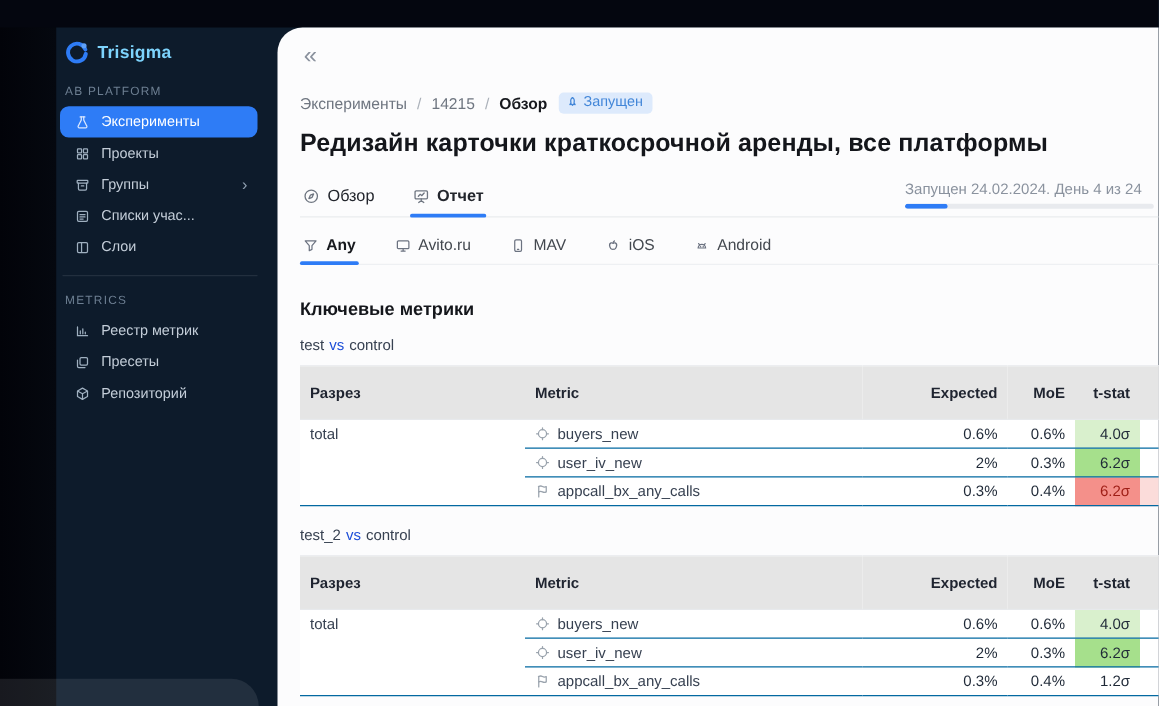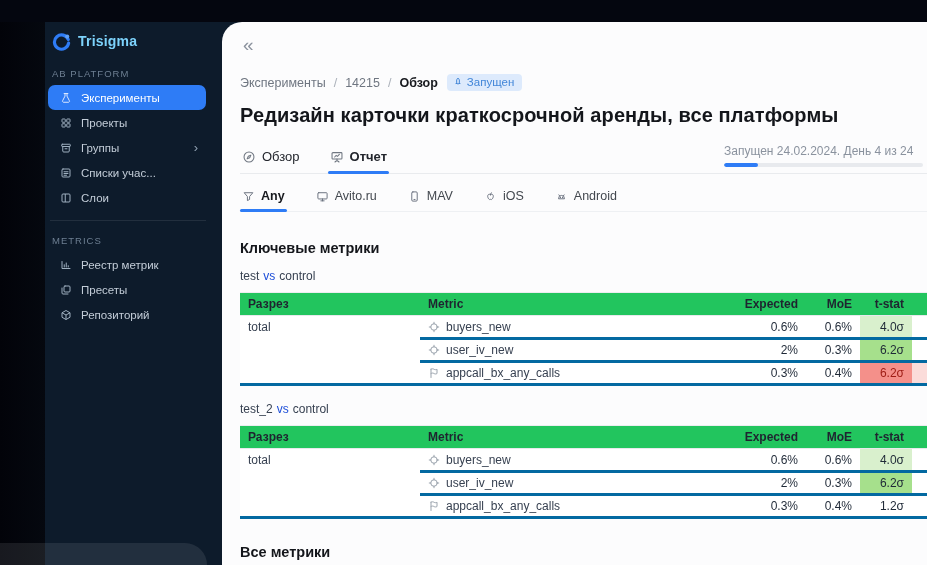--- a/index.html
+++ b/index.html
@@ -62,24 +62,24 @@
   .ptab.active{font-weight:700;color:#16181d;}
   .ptab.active::after{content:"";position:absolute;left:0;right:0;bottom:-1px;height:3px;
     background:#2e7cf6;border-radius:2px;}
 
   .section-heading{font-size:14.5px;font-weight:700;color:#14161b;margin-top:28px;}
   .vs-line{font-size:12px;margin-top:13px;color:#374151;}
   .vs-line .vs{color:#1d4ed8;margin:0 4px;}
 
   .mtable{border-collapse:collapse;table-layout:fixed;width:700px;margin-top:9px;
     font-size:12px;color:#1f2937;background:#ffffff;}
-  .mtable th{background:#22c55e;font-weight:700;text-align:left;height:23px;padding:4px 8px;
+  .mtable th{background:#e5e5e5;font-weight:700;text-align:left;height:23px;padding:14px 8px;
     border-top:1px solid #ecedf0;border-bottom:1px solid #e7e9ec;color:#1f2430;}
   .mtable th.num{text-align:right;}
-  .mtable td{height:23px;padding:0 8px;border-bottom:3px solid #0369a1;}
+  .mtable td{height:23px;padding:0 8px;border-bottom:1px solid #0369a1;}
   .mtable td.seg{vertical-align:top;padding-top:4px;color:#374151;}
   .mtable td.num{text-align:right;}
   .metric-cell{display:flex;align-items:center;gap:6px;color:#374151;}
   .metric-cell .icn{color:#9aa3ad;display:flex;}
   .ts-g1{background:#d9f0cd;}
   .ts-g2{background:#a6e08c;}
   .ts-rd{background:#f4908a;color:#9e1d15;font-weight:400;}
   .cont-rd{background:#fbdcda;}
   svg{display:block;}
 </style>

